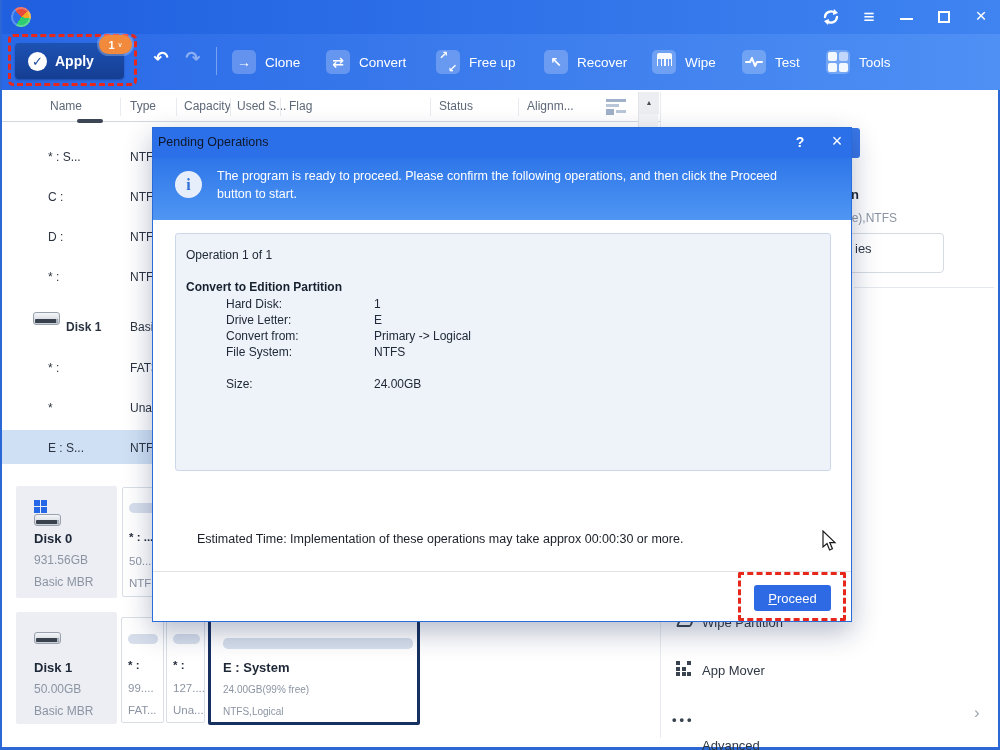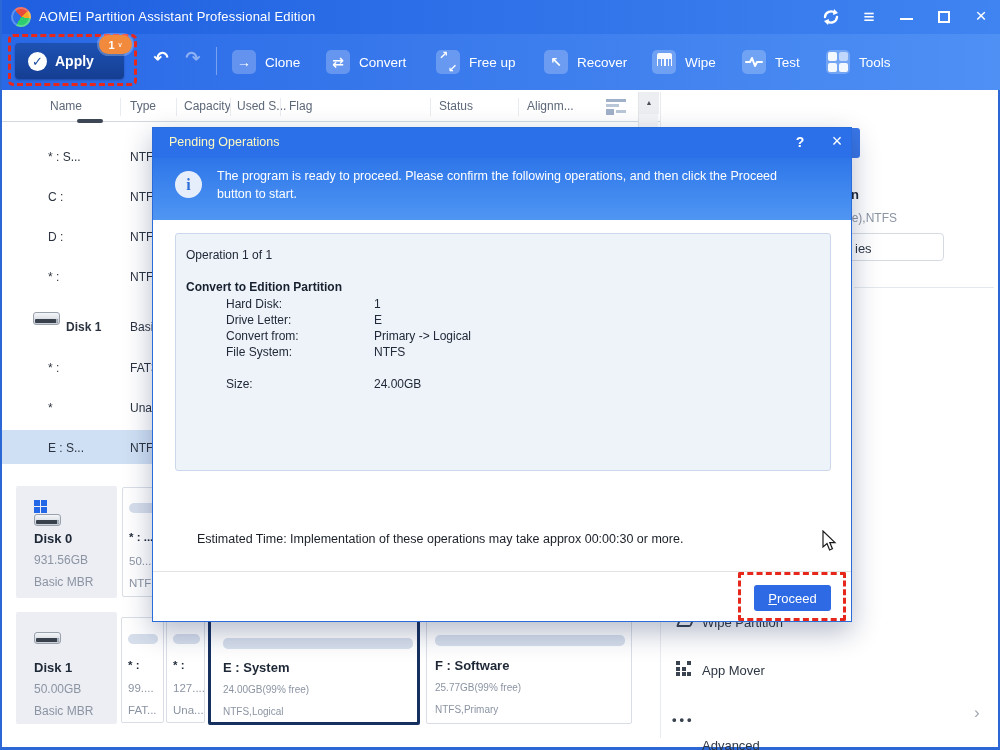--- a/index.html
+++ b/index.html
@@ -83,29 +83,29 @@
   .sb-chevron { position:absolute; left:972px; top:703px; font-size:17px; color:#a0a8b2; }
   .eraser { position:absolute; left:676px; top:617px; width:15px; height:10px; border:2px solid #3a4450; border-radius:2px; transform:skewX(-22deg); }
   .mover-grid { position:absolute; left:674px; top:661px; display:grid; grid-template-columns:4px 4px 4px; grid-template-rows:4px 4px 4px; gap:1.5px; }
   .mover-grid i { background:#3a4450; } .mover-grid i.off { background:transparent; }
   .dots3 { position:absolute; left:670px; top:712px; letter-spacing:3px; font-size:13px; color:#3a4450; font-weight:bold; }
 
   
   .frag-blue { position:absolute; left:848px; top:128px; width:10px; height:30px; background:#3a77e8; border-radius:0 3px 3px 0; z-index:1; }
   .frag-t1 { position:absolute; left:849px; top:187px; font-size:13px; font-weight:bold; color:#1d2736; z-index:1; }
   .frag-t2 { position:absolute; left:843px; top:211px; font-size:12px; color:#8b94a3; z-index:1; }
-  .frag-btn { position:absolute; left:830px; top:233px; width:112px; height:28px; background:#fff; border:1px solid #d6dbe2; border-radius:4px; z-index:1; }
+  .frag-btn { position:absolute; left:830px; top:233px; width:112px; height:40px; background:#fff; border:1px solid #d6dbe2; border-radius:4px; z-index:1; }
   .frag-btn span { position:absolute; left:22px; top:7px; font-size:13px; color:#2e3744; }
   .frag-div { position:absolute; left:852px; top:287px; width:140px; height:1px; background:#e5e8ee; z-index:1; }
 
   
   .dialog { position:absolute; left:150px; top:127px; width:700px; height:495px; background:#fff; border:1px solid #2b6cdb;
     box-shadow:0 10px 26px rgba(10,30,80,.3); z-index:10; }
   .dlg-header { position:absolute; left:0; top:0; width:698px; height:30px; background:#2b70e8; }
-  .dlg-title { position:absolute; left:16px; top:7px; color:#fef9c3; font-size:12.5px; font-weight:500; }
+  .dlg-title { position:absolute; left:5px; top:7px; color:#0f172a; font-size:12.5px; font-weight:500; }
   .dlg-help { position:absolute; left:638px; top:6px; color:#fff; font-size:14px; font-weight:bold; width:18px; text-align:center; }
   .dlg-close { position:absolute; left:674px; top:3px; color:#fff; font-size:18px; width:20px; text-align:center; }
   .dlg-info { position:absolute; left:0; top:30px; width:698px; height:62px; background:linear-gradient(180deg,#2e76e9,#4f96f3); }
   .info-circle { position:absolute; left:22px; top:13px; width:27px; height:27px; border-radius:50%; background:#e7eefb;
     color:#2f6fd6; font-family:"Liberation Serif","DejaVu Serif",serif; font-weight:bold; font-size:16px; text-align:center; line-height:27px; }
   .info-l1 { position:absolute; left:64px; top:11px; color:#fff; font-size:12.5px; }
   .info-l2 { position:absolute; left:64px; top:29px; color:#fff; font-size:12.5px; }
   .op-box { position:absolute; left:22px; top:105px; width:656px; height:238px; background:#eef2f9; border:1px solid #cbd8eb; border-radius:3px; }
   .op-counter { position:absolute; left:10px; top:14px; font-size:12px; color:#212a38; }
   .op-name { position:absolute; left:10px; top:46px; font-size:12px; font-weight:bold; color:#16202e; }
@@ -120,21 +120,20 @@
 
   .cursor { position:absolute; left:820px; top:530px; z-index:20; }
 </style>
 </head>
 <body>
 
 <div class="window">
 
   <div class="titlebar">
     <div class="app-logo"></div>
-    <div class="app-title">AOMEI Partition Assistant Professional Edition</div>
     <div class="cap-btn" style="left:816px;">
       <svg class="refresh-svg" width="20" height="18" viewBox="0 0 20 18">
         <path d="M4 9 a6 6 0 0 1 10-4" fill="none" stroke="#fff" stroke-width="2.4" stroke-linecap="round"></path>
         <path d="M16 9 a6 6 0 0 1 -10 4" fill="none" stroke="#fff" stroke-width="2.4" stroke-linecap="round"></path>
         <path d="M13 1 L17 5 L12 7 Z" fill="#fff"></path>
         <path d="M7 17 L3 13 L8 11 Z" fill="#fff"></path>
       </svg>
     </div>
     <div class="cap-btn menu-glyph" style="left:854px;">≡</div>
     <div class="cap-btn" style="left:892px;">
@@ -305,26 +304,20 @@
     <div class="pc-name fs11" style="left:6px; top:41px;">* :</div>
     <div class="pc-sub fs11" style="left:6px; top:64px;">127....</div>
     <div class="pc-sub fs11" style="left:6px; top:86px;">Una...</div>
   </div>
   <div class="part-card sel" style="left:206px; top:613px; width:212px; height:112px;">
     <div class="pc-bar" style="left:12px; top:22px; width:190px; height:11px;"></div>
     <div class="pc-name fs13" style="left:12px; top:44px;">E : System</div>
     <div class="pc-sub fs12" style="left:12px; top:68px;">24.00GB(99% free)</div>
     <div class="pc-sub fs12" style="left:12px; top:90px;">NTFS,Logical</div>
   </div>
-  <div class="part-card" style="left:424px; top:617px; width:206px; height:107px;">
-    <div class="pc-bar" style="left:8px; top:17px; width:190px; height:11px;"></div>
-    <div class="pc-name fs13" style="left:8px; top:40px;">F : Software</div>
-    <div class="pc-sub fs12" style="left:8px; top:64px;">25.77GB(99% free)</div>
-    <div class="pc-sub fs12" style="left:8px; top:86px;">NTFS,Primary</div>
-  </div>
 
   <div class="eraser"></div>
   <div class="sb-label" style="left:700px; top:615px;">Wipe Partition</div>
   <div class="mover-grid">
       <i></i>
       <i class="off"></i>
       <i></i>
       <i></i>
       <i></i>
       <i class="off"></i>

